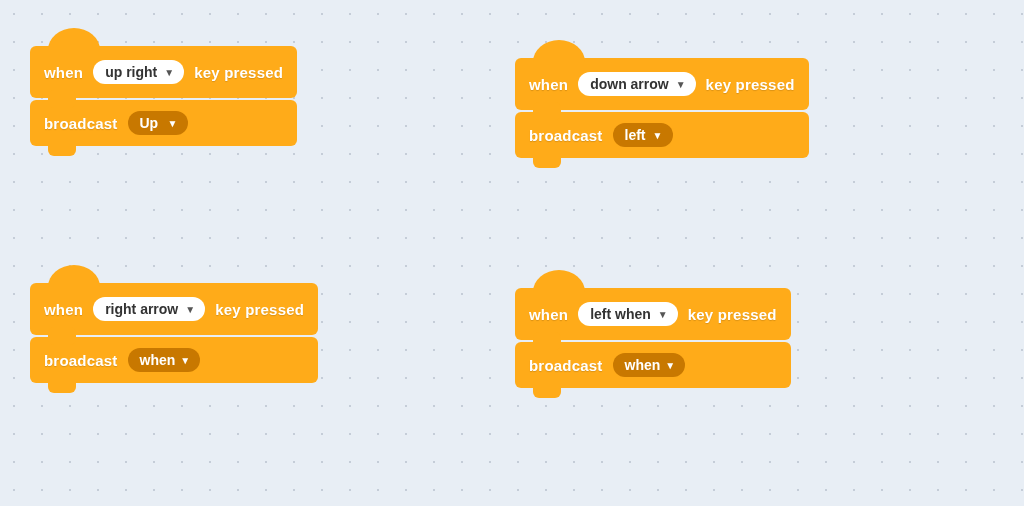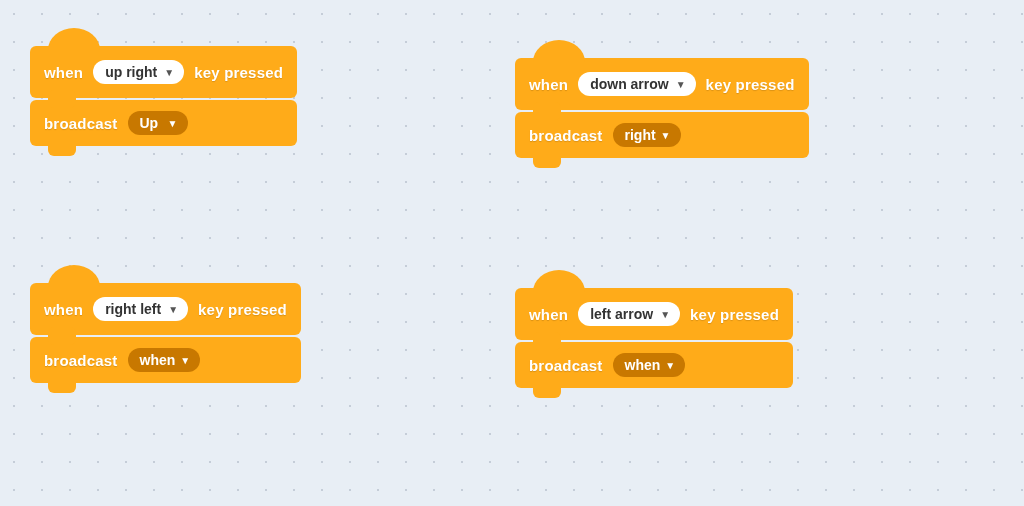--- a/index.html
+++ b/index.html
@@ -201,47 +201,47 @@
         <span class="block-text">when</span>
         <div class="dropdown-white">
           <span class="dd-label">down arrow</span>
           <span class="dd-arrow">▼</span>
         </div>
         <span class="block-text">key pressed</span>
       </div>
       <div class="cmd-block">
         <span class="block-text">broadcast</span>
         <div class="dropdown-dark">
-          <span class="dd-label">right</span>
+          <span class="dd-label">left</span>
           <span class="dd-arrow">▼</span>
         </div>
       </div>
     </div>
     <div class="block-group" style="left: 30px; top: 265px;">
       <div class="hat-block">
         <span class="block-text">when</span>
         <div class="dropdown-white">
-          <span class="dd-label">right left</span>
+          <span class="dd-label">right arrow</span>
           <span class="dd-arrow">▼</span>
         </div>
         <span class="block-text">key pressed</span>
       </div>
       <div class="cmd-block">
         <span class="block-text">broadcast</span>
         <div class="dropdown-dark">
           <span class="dd-label">when</span>
           <span class="dd-arrow">▼</span>
         </div>
       </div>
     </div>
     <div class="block-group" style="left: 515px; top: 270px;">
       <div class="hat-block">
         <span class="block-text">when</span>
         <div class="dropdown-white">
-          <span class="dd-label">left arrow</span>
+          <span class="dd-label">left when</span>
           <span class="dd-arrow">▼</span>
         </div>
         <span class="block-text">key pressed</span>
       </div>
       <div class="cmd-block">
         <span class="block-text">broadcast</span>
         <div class="dropdown-dark">
           <span class="dd-label">when</span>
           <span class="dd-arrow">▼</span>
         </div>

